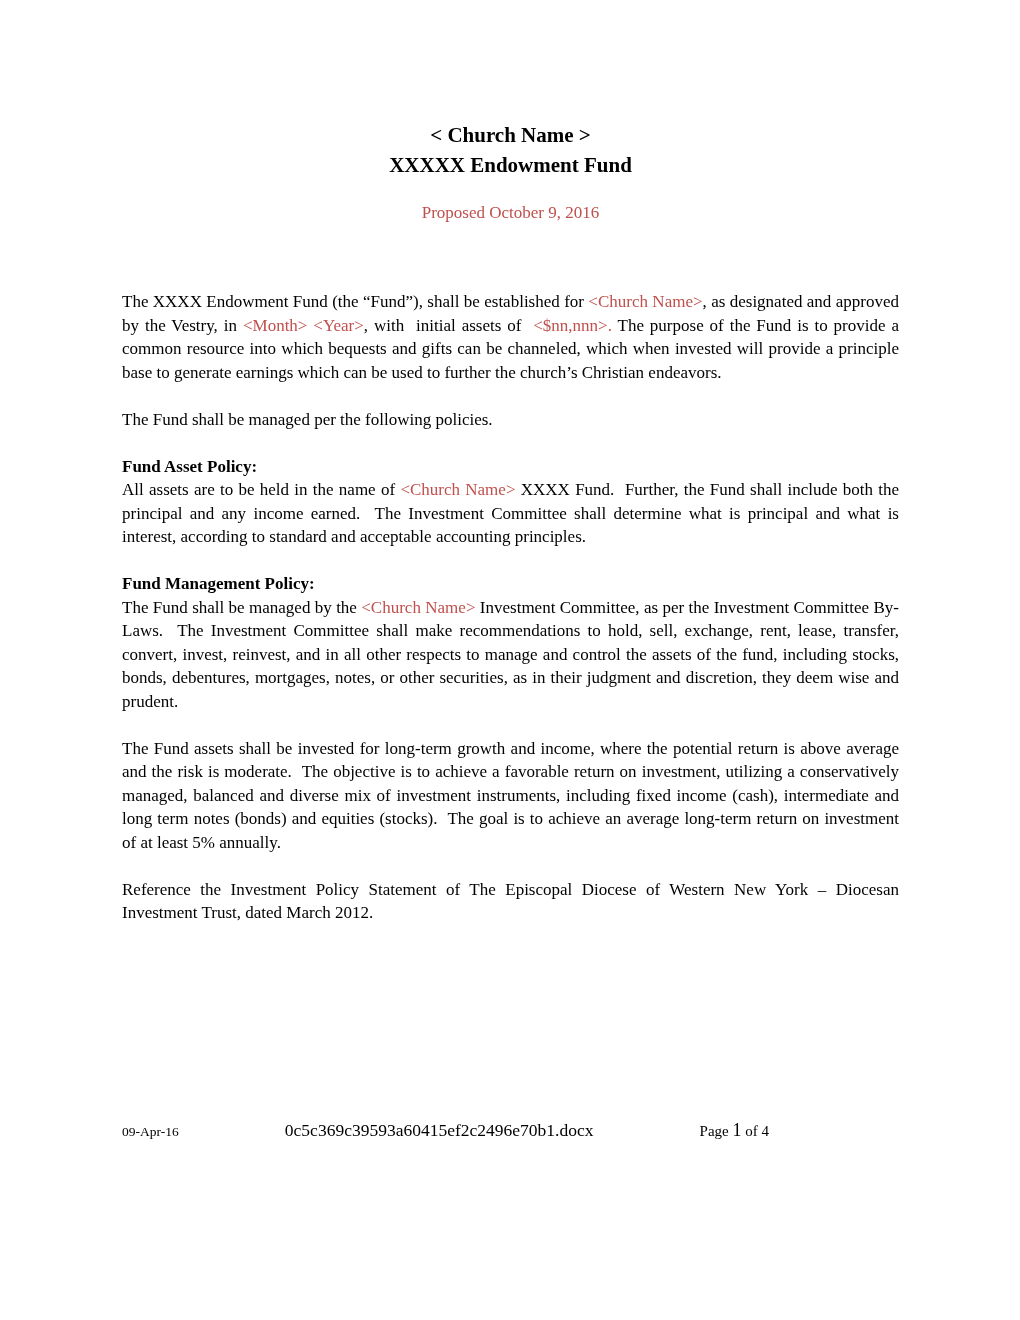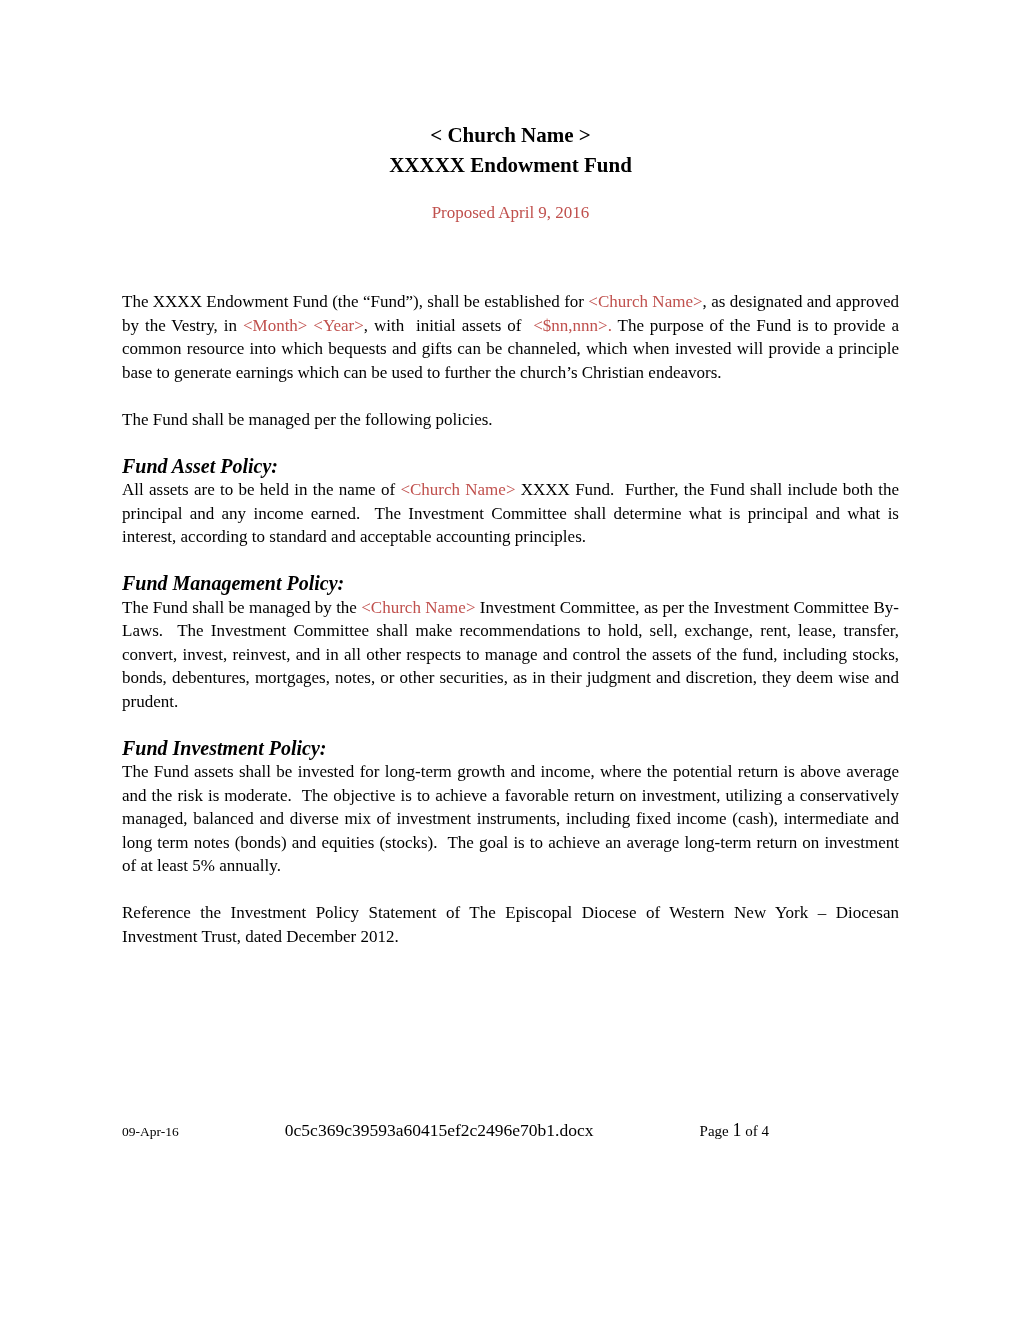--- a/index.html
+++ b/index.html
@@ -33,23 +33,22 @@
     font-size: 17px;
     line-height: 23.5px;
     text-align: justify;
   }
   .body-text p {
     margin: 0 0 23.5px 0;
     white-space: pre-wrap;
   }
   .sec-heading {
     font-weight: bold;
-    font-style: italic;
     margin: 0;
-    font-size: 20px;
+    font-size: 17px;
     line-height: 23.5px;
     text-align: left;
   }
   .red { color: var(--accent); }
   .footer {
     position: absolute;
     left: 86px;
     right: 215px;
     top: 1120px;
     display: flex;
@@ -62,39 +61,38 @@
   .footer-page .num { font-size: 18px; }
 </style>
 </head>
 <body>
 
 <div class="page" style="--accent: #C0504D; background: rgb(255, 255, 255); color: rgb(0, 0, 0);">
 
   <header class="title-block">
     <div>&lt; Church Name &gt;</div>
     <div>XXXXX Endowment Fund</div>
-    <div class="proposed">Proposed April 9, 2016</div>
+    <div class="proposed">Proposed October 9, 2016</div>
   </header>
 
   <main class="body-text">
 
     <p><span>The XXXX Endowment Fund (the “Fund”), shall be established for </span><span class="red">&lt;Church Name&gt;</span><span>, as designated and approved by the Vestry, in </span><span class="red">&lt;Month&gt; &lt;Year&gt;</span><span>, with  initial assets of  </span><span class="red">&lt;$nn,nnn&gt;.</span><span> The purpose of the Fund is to provide a common resource into which bequests and gifts can be channeled, which when invested will provide a principle base to generate earnings which can be used to further the church’s Christian endeavors.</span></p>
 
     <p>The Fund shall be managed per the following policies.</p>
 
     <h3 class="sec-heading">Fund Asset Policy:</h3>
     <p><span>All assets are to be held in the name of </span><span class="red">&lt;Church Name&gt;</span><span> XXXX Fund.  Further, the Fund shall include both the principal and any income earned.  The Investment Committee shall determine what is principal and what is interest, according to standard and acceptable accounting principles.</span></p>
 
     <h3 class="sec-heading">Fund Management Policy:</h3>
     <p><span>The Fund shall be managed by the </span><span class="red">&lt;Church Name&gt;</span><span> Investment Committee, as per the Investment Committee By-Laws.  The Investment Committee shall make recommendations to hold, sell, exchange, rent, lease, transfer, convert, invest, reinvest, and in all other respects to manage and control the assets of the fund, including stocks, bonds, debentures, mortgages, notes, or other securities, as in their judgment and discretion, they deem wise and prudent.</span></p>
 
-    <h3 class="sec-heading">Fund Investment Policy:</h3>
     <p>The Fund assets shall be invested for long-term growth and income, where the potential return is above average and the risk is moderate.  The objective is to achieve a favorable return on investment, utilizing a conservatively managed, balanced and diverse mix of investment instruments, including fixed income (cash), intermediate and long term notes (bonds) and equities (stocks).  The goal is to achieve an average long-term return on investment of at least 5% annually.</p>
 
-    <p>Reference the Investment Policy Statement of The Episcopal Diocese of Western New York – Diocesan Investment Trust, dated December 2012.</p>
+    <p>Reference the Investment Policy Statement of The Episcopal Diocese of Western New York – Diocesan Investment Trust, dated March 2012.</p>
 
 
   </main>
 
   <footer class="footer">
     <span class="footer-date">09-Apr-16</span>
     <span class="footer-filename">0c5c369c39593a60415ef2c2496e70b1.docx</span>
     <span class="footer-page"><span>Page </span><span class="num">1</span><span> of 4</span></span>
   </footer>
 

